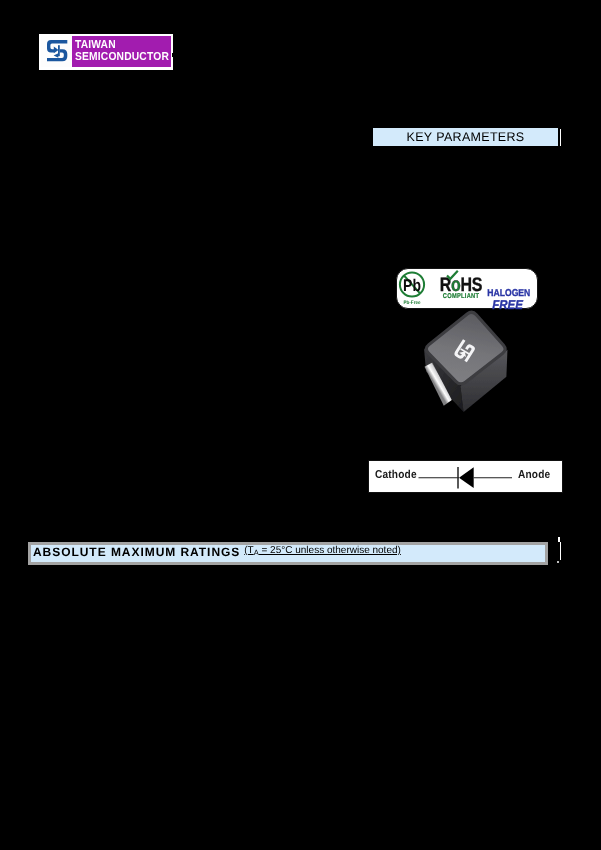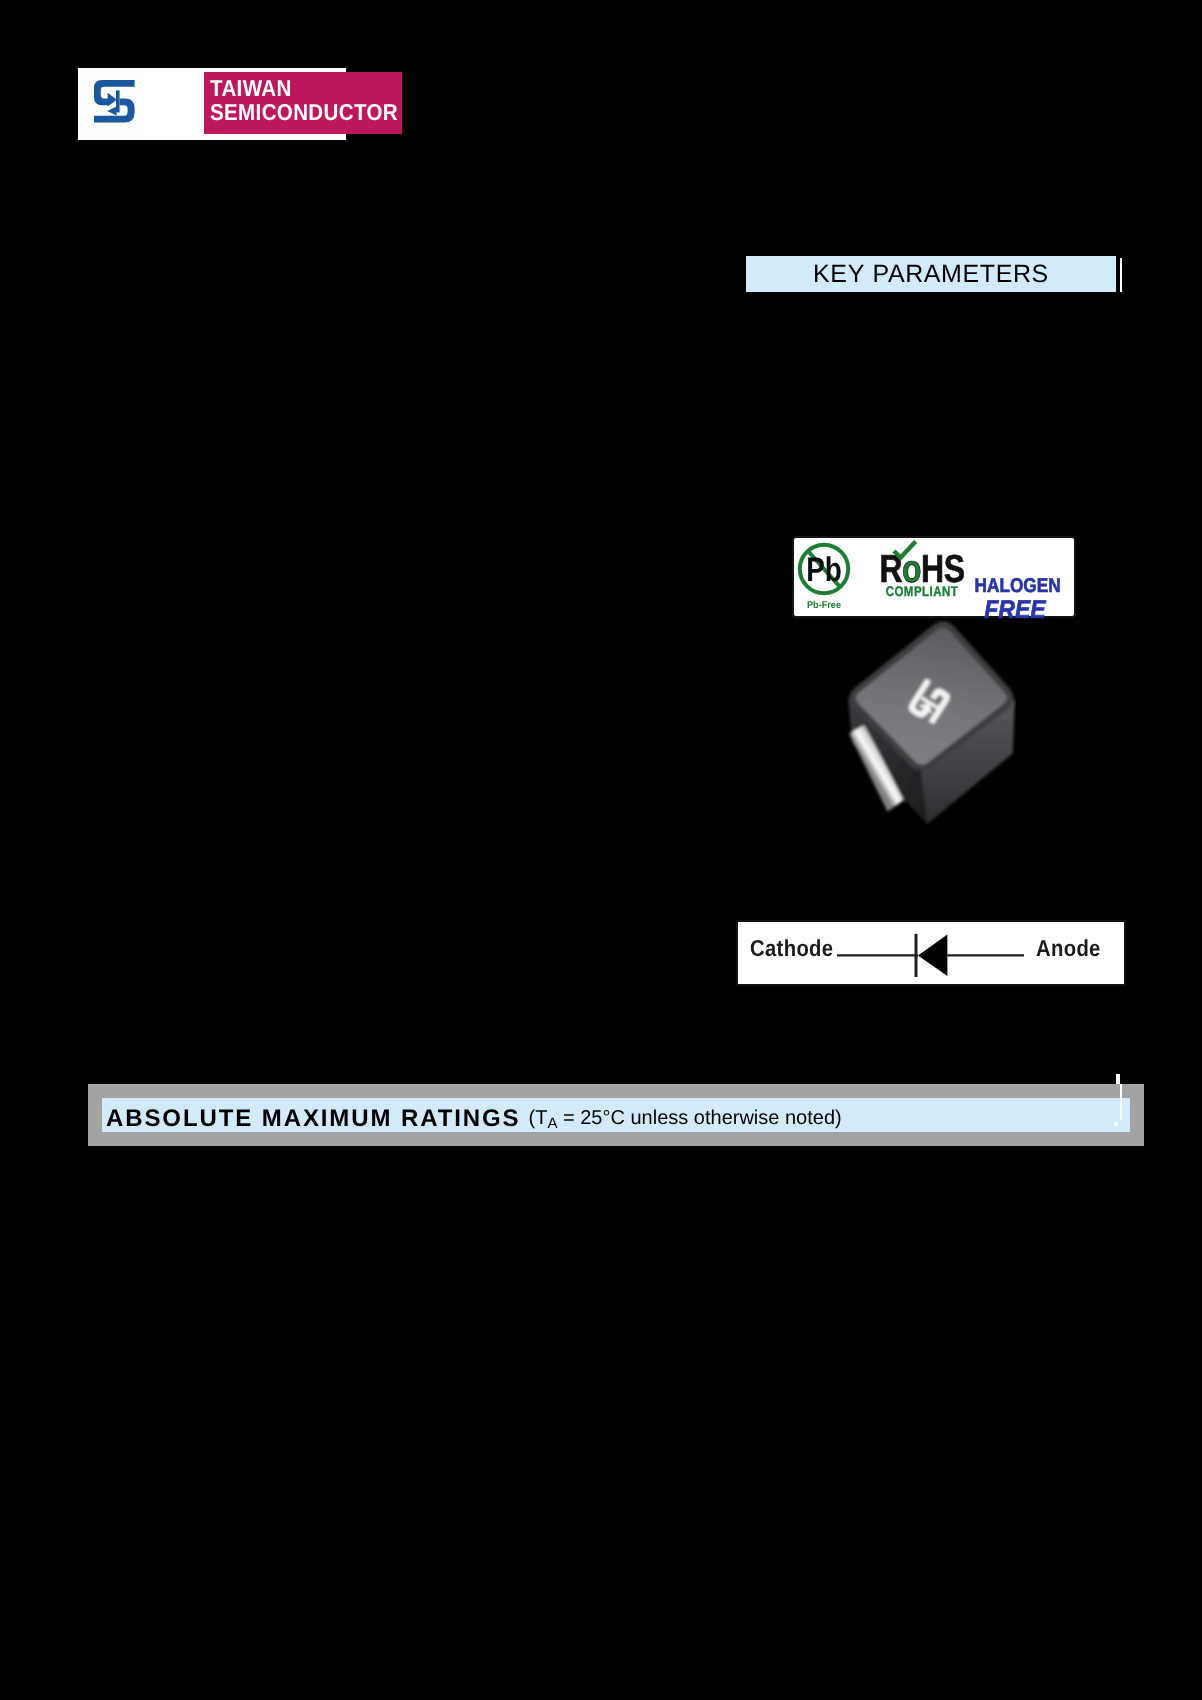--- a/index.html
+++ b/index.html
@@ -17,31 +17,31 @@
       <g fill="#1b579f">
         <path d="M26.3,4 L10,4 Q6,4 6,8 L6,12.6 Q6,16.6 10,16.6 L13.2,16.6 L13.2,13.2 L11,13.2 Q9.4,13.2 9.4,11.5 L9.4,9.1 Q9.4,7.4 11,7.4 L26.3,7.4 Z"></path>
         <path d="M12.8,10.4 L17.5,13.9 L12.8,17.3 Z"></path>
         <rect x="17" y="9.2" width="1.8" height="11"></rect>
         <path d="M18.8,13.2 L21.5,13.2 Q26.3,13.2 26.3,18 L26.3,20.3 Q26.3,25.3 21.3,25.3 L6,25.3 L6,21.9 L21,21.9 Q22.8,21.9 22.8,19.9 L22.8,18.3 Q22.8,16.6 21,16.6 L18.8,16.6 Z"></path>
         <path d="M17.3,17.3 L12.6,19.5 L17.3,21.7 Z"></path>
       </g>
     </svg>
   </div>
   <div class="abs" style="left:132.5px;top:19px;width:2.5px;height:4px;background:#000;"></div>
-  <div class="abs" style="left:32.5px;top:2.5px;width:99.5px;height:31px;background:#be185d;margin-left:30px;">
+  <div class="abs" style="left:32.5px;top:2.5px;width:99.5px;height:31px;background:#a21caf;">
     <div class="abs" style="left:3px;top:4.3px;color:#fff;font-weight:bold;font-size:11.5px;line-height:11.6px;letter-spacing:0.2px;transform:scaleX(0.893);transform-origin:0 0;white-space:nowrap;">TAIWAN<br>SEMICONDUCTOR</div>
   </div>
 </div>
 
 <div class="abs" style="left:373px;top:128px;width:185px;height:17.5px;background:#d3eafb;display:flex;align-items:center;justify-content:center;">
   <span style="font-weight:normal;font-size:12.5px;color:#000;letter-spacing:0.3px;">KEY&nbsp;PARAMETERS</span>
 </div>
 <div class="abs" style="left:559.5px;top:128.5px;width:1.5px;height:17px;background:#fff;"></div>
 
-<div class="abs" style="left:396px;top:268px;width:140px;height:39px;background:#fff;border:1px solid #141414;border-radius:2px;">
+<div class="abs" style="left:396px;top:268px;width:140px;height:39px;background:#fff;border:1px solid #141414;border-radius:12px;">
 
   <svg class="abs" width="34" height="37" viewBox="0 0 34 37" style="left:1px;top:1px;">
     <circle cx="14" cy="14.5" r="12.1" fill="none" stroke="#1e7d35" stroke-width="2"></circle>
     <line x1="6" y1="5.5" x2="22.2" y2="23.7" stroke="#1e7d35" stroke-width="2"></line>
     <text x="17.1" y="20.7" font-size="17" font-weight="bold" fill="#0d0d0d" text-anchor="middle" font-family="Liberation Sans" transform="scale(0.82,1)">Pb</text>
     <text x="14" y="34.2" font-size="5" font-weight="bold" fill="#1e7d35" text-anchor="middle" font-family="Liberation Sans" textLength="17" lengthAdjust="spacingAndGlyphs">Pb-Free</text>
   </svg>
 
   <div class="abs" style="left:38px;top:9px;width:52px;text-align:center;transform:scaleX(0.82);transform-origin:50% 0;">
     <div style="font-size:19.5px;line-height:15.5px;font-weight:bold;color:#111;letter-spacing:-0.3px;-webkit-text-stroke:0.35px #111;">R<span style="color:#1e7d35;">o</span>HS</div>
@@ -105,19 +105,19 @@
   <span class="abs" style="left:6px;top:8px;font-size:11.5px;font-weight:bold;color:#1a1a1a;transform:scaleX(0.88);transform-origin:0 50%;letter-spacing:0.2px;">Cathode</span>
   <span class="abs" style="left:148.5px;top:8px;font-size:11.5px;font-weight:bold;color:#1a1a1a;transform:scaleX(0.88);transform-origin:0 50%;letter-spacing:0.2px;">Anode</span>
   <svg class="abs" width="145" height="30.5" viewBox="0 0 145 30.5" style="left:48px;top:0;">
     <line x1="1.5" y1="16.7" x2="42" y2="16.7" stroke="#222" stroke-width="1.1"></line>
     <line x1="56.7" y1="16.7" x2="95" y2="16.7" stroke="#222" stroke-width="1.1"></line>
     <line x1="41" y1="5.9" x2="41" y2="27.5" stroke="#222" stroke-width="1.5"></line>
     <path d="M42,16.7 L56.7,6.3 L56.7,27 Z" fill="#000"></path>
   </svg>
 </div>
 
-<div class="abs" style="left:44px;top:541.5px;width:514px;height:17px;background:#d3eafb;border:7px solid #a3a3a3;display:flex;align-items:flex-end;">
+<div class="abs" style="left:28px;top:541.5px;width:514px;height:17px;background:#d3eafb;border:3px solid #a3a3a3;display:flex;align-items:flex-start;">
   <span style="font-weight:bold;font-size:12px;color:#000;margin-left:2px;letter-spacing:0.95px;white-space:nowrap;">ABSOLUTE MAXIMUM RATINGS</span>
-    <span style="font-size:10px;color:#000;margin-left:4px;white-space:nowrap;">(T<span style="font-size:7.5px;vertical-align:-2px;">A</span> = 25°C unless otherwise noted)</span>
+    <span style="font-size:10px;color:#000;margin-left:4px;white-space:nowrap;text-decoration:underline;">(T<span style="font-size:7.5px;vertical-align:-2px;">A</span> = 25°C unless otherwise noted)</span>
 </div>
 <div class="abs" style="left:559.5px;top:542px;width:1.5px;height:17.5px;background:#fff;"></div>
 <div class="abs" style="left:558px;top:537px;width:1.5px;height:5px;background:#fff;"></div>
 <div class="abs" style="left:556.5px;top:560.5px;width:2px;height:2px;background:#fff;border-radius:50%;"></div>
 
 </body></html>

